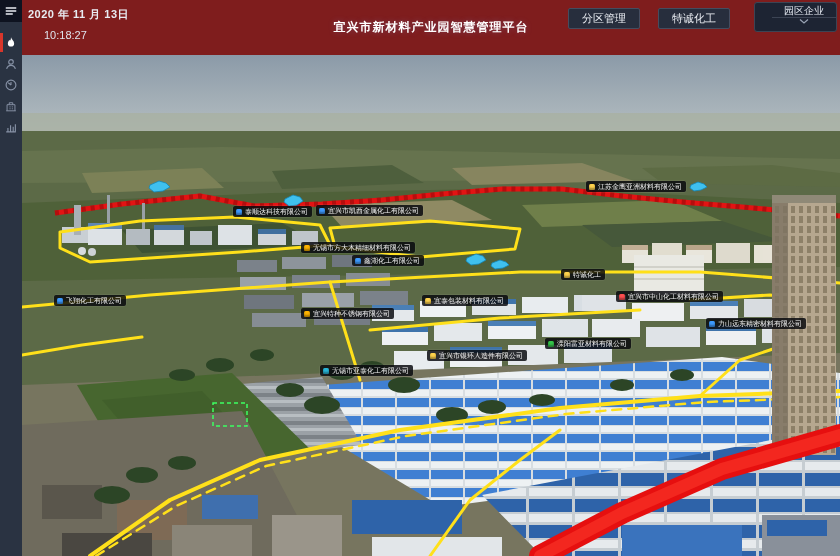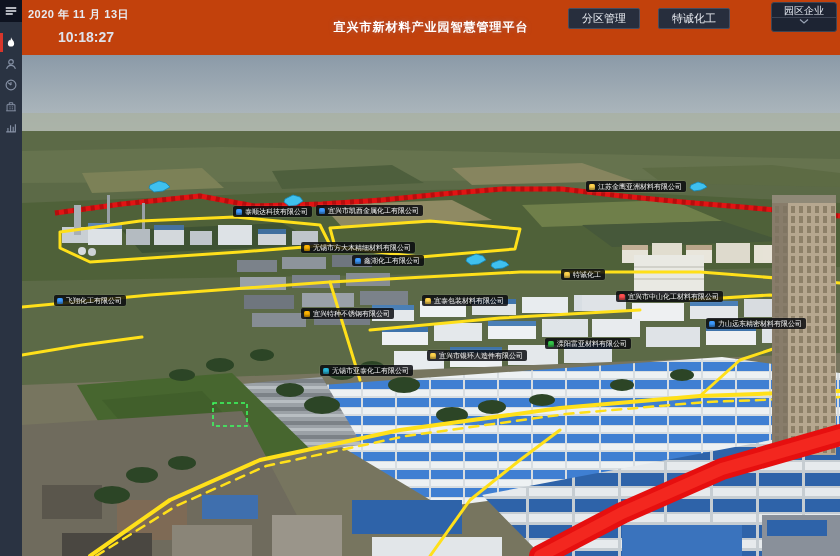--- a/index.html
+++ b/index.html
@@ -1,33 +1,33 @@
 <!DOCTYPE html>
 <html><head>
 <meta charset="utf-8">
 <style>
   html,body{margin:0;padding:0;width:840px;height:556px;overflow:hidden;
     background:#0b0f1a;font-family:"Liberation Sans",sans-serif;
     -webkit-font-smoothing:antialiased;}
   .stage{position:relative;width:840px;height:556px;}
 
   
-  .topbar{position:absolute;left:0;top:0;width:840px;height:55px;background:#c2410c;z-index:6;}
+  .topbar{position:absolute;left:0;top:0;width:840px;height:55px;background:#7f1d1d;z-index:6;}
   .datetime{position:absolute;left:28px;top:7px;color:#e8ebf1;}
   .date{font-size:11px;font-weight:bold;letter-spacing:.5px;}
-  .time{font-size:14px;margin-top:7px;margin-left:30px;color:#dfe3ec;font-weight:bold;}
+  .time{font-size:11px;margin-top:7px;margin-left:16px;color:#dfe3ec;}
   .title{position:absolute;left:22px;right:0;top:0;height:55px;display:flex;align-items:center;
     justify-content:center;color:#ffffff;font-size:12px;font-weight:bold;letter-spacing:1px;
     text-shadow:0 0 6px rgba(120,160,255,.25);pointer-events:none;}
   .topbtns{position:absolute;right:110px;top:8px;display:flex;gap:18px;}
   .tbtn{height:19px;padding:0 13px;display:flex;align-items:center;background:#272e3d;
     border:1px solid #454d5f;border-radius:2px;color:#e8ebf1;font-size:11px;cursor:pointer;}
   .dropdown{position:absolute;right:3px;top:2px;width:64px;height:25px;border:1px solid #3c4454;
     background:#1d2433;border-radius:3px;display:flex;flex-direction:column;align-items:center;
-    padding:2px 0 1px 0;cursor:pointer;}
+    padding:2px 0 1px 17px;cursor:pointer;}
   .dropdown-label{font-size:10px;color:#e3e8f0;line-height:11px;}
   .dropdown-divider{width:100%;height:1px;background:#3c4454;margin-top:1px;}
   .chev{margin-top:1px;}
 
   
   .sidebar{position:absolute;left:0;top:0;bottom:0;width:22px;background:#2a3342;z-index:7;}
   .sidebar-top{height:22px;background:#0e1320;display:flex;align-items:center;justify-content:center;}
   .side-items{display:flex;flex-direction:column;margin-top:10px;}
   .side-item{position:relative;height:21px;display:flex;align-items:center;justify-content:center;cursor:pointer;}
   .side-item.active::before{content:'';position:absolute;left:0;top:1px;bottom:1px;width:3px;background:#d8362b;}

